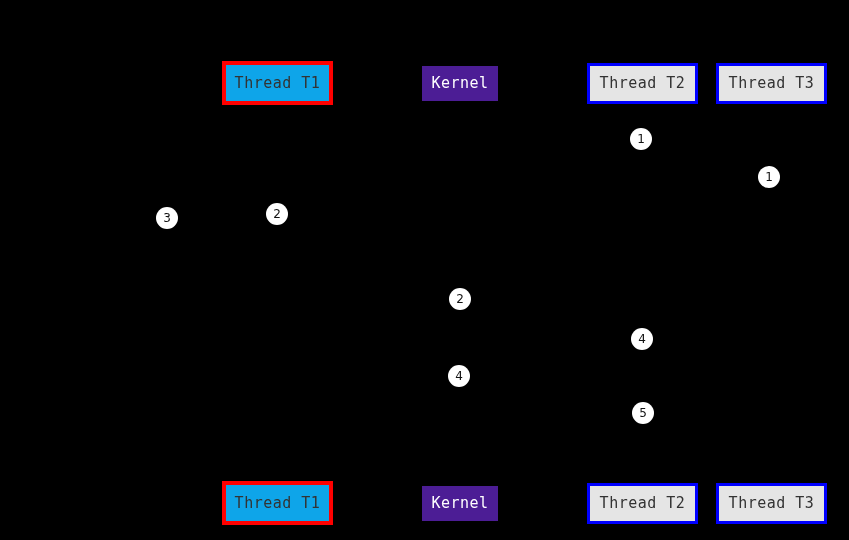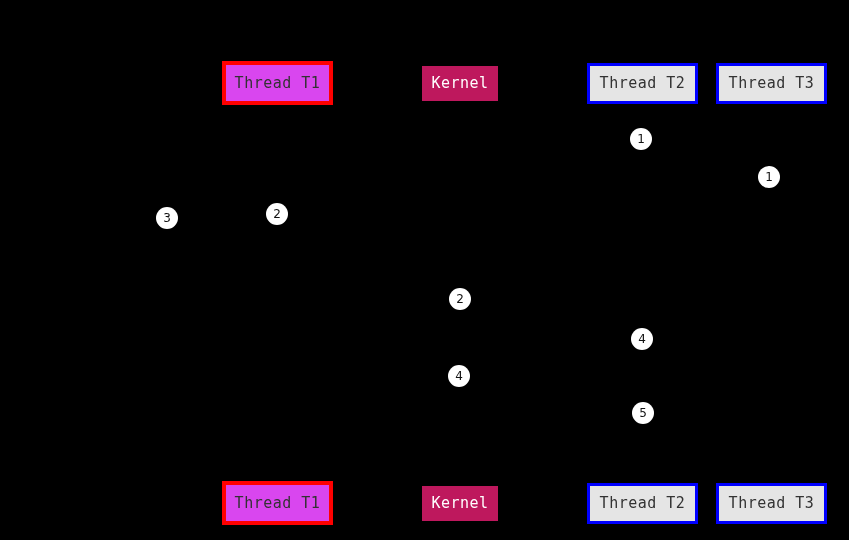--- a/index.html
+++ b/index.html
@@ -29,31 +29,31 @@
     background: #ffffff;
     color: #333333;
     font-family: "DejaVu Sans Mono", "Liberation Mono", monospace;
     font-size: 15px;
     letter-spacing: 0.5px;
     white-space: nowrap;
     line-height: 1;
   }
   .participant.red-frame {
     border: 4px solid #ff0000;
-    background: #d946ef;
+    background: #0ea5e9;
     color: #333333;
   }
   .participant.blue-frame {
     border: 3px solid #0000ff;
     background: #e5e5e5;
     color: #333333;
   }
   .participant.blue-solid {
     border: 0;
-    background: #be185d;
+    background: #4c1d95;
     color: #ffffff;
     text-align: center;
   }
 
   
   .lifeline {
     position: absolute;
     width: 1px;
     background: #000000;
   }

